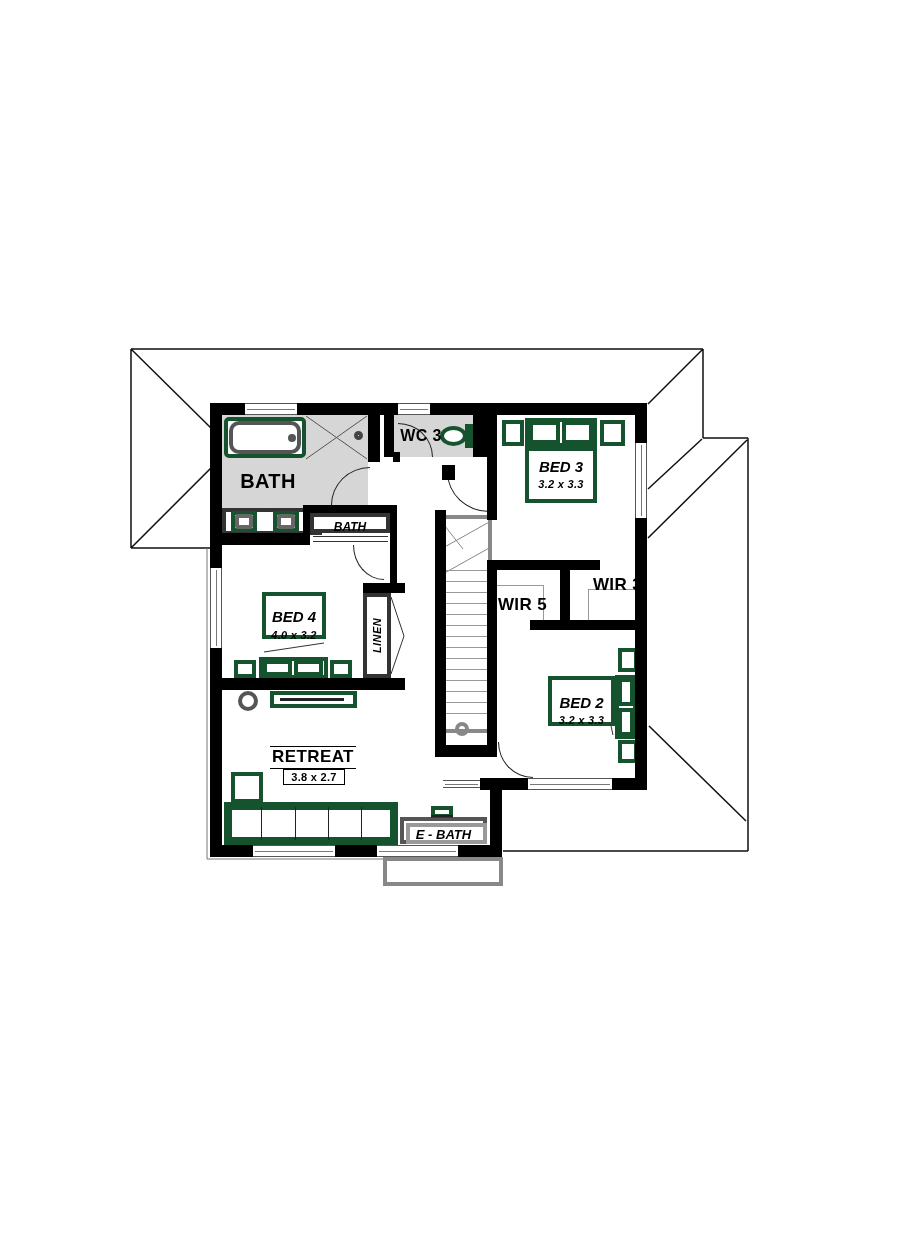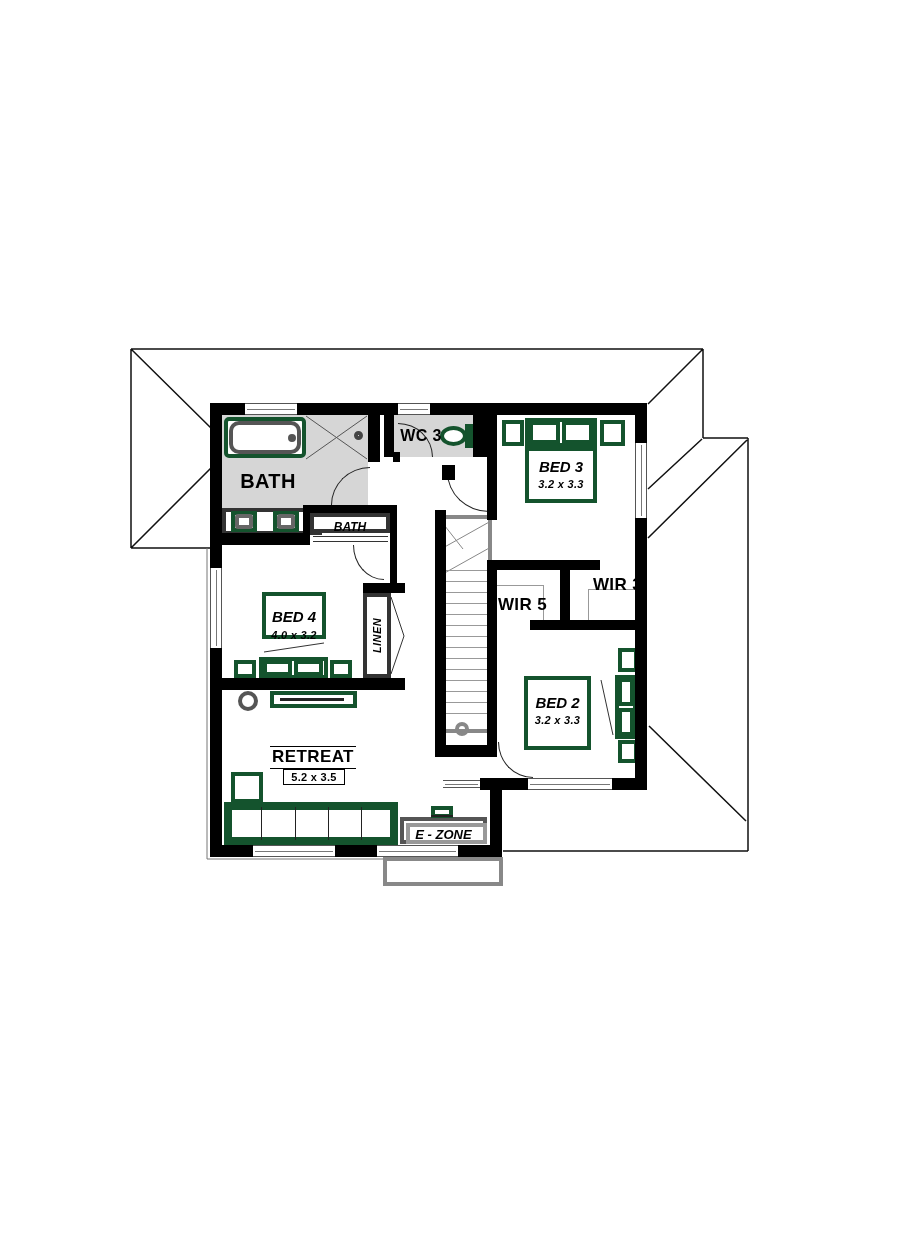--- a/index.html
+++ b/index.html
@@ -116,39 +116,39 @@
   <div class="furn" style="left:263px;top:660px;width:29px;height:16px;"></div>
   <div class="furn" style="left:294px;top:660px;width:29px;height:16px;"></div>
   <div class="furn" style="left:234px;top:660px;width:22px;height:18px;"></div>
   <div class="furn" style="left:330px;top:660px;width:22px;height:18px;"></div>
 
   <div class="furn" style="left:618px;top:648px;width:20px;height:24px;"></div>
   <div class="furn" style="left:618px;top:740px;width:20px;height:23px;"></div>
   <div class="furn" style="left:615px;top:675px;width:22px;height:64px;"></div>
   <div class="furn" style="left:618px;top:678px;width:16px;height:28px;"></div>
   <div class="furn" style="left:618px;top:708px;width:16px;height:28px;"></div>
-  <div class="furn" style="left:524px;top:676px;width:67px;height:74px;">
+  <div class="furn" style="left:548px;top:676px;width:67px;height:50px;">
     <div class="bed-lbl" style="top:14px;font-size:15px;">BED 2</div>
     <div class="bed-lbl dims" style="top:34px;">3.2 x 3.3</div>
   </div>
 
   <div class="furn" style="left:238px;top:691px;width:20px;height:20px;border-radius:50%;border-color:#555;"></div>
   <div class="furn" style="left:270px;top:691px;width:87px;height:17px;"></div>
   <div class="line" style="left:280px;top:698px;width:64px;height:3px;"></div>
   <div class="furn" style="left:224px;top:802px;width:174px;height:43px;"></div>
   <div class="furn" style="left:228px;top:806px;width:166px;height:35px;"></div>
   <div class="line" style="left:261px;top:807px;width:1px;height:33px;"></div>
   <div class="line" style="left:295px;top:807px;width:1px;height:33px;"></div>
   <div class="line" style="left:328px;top:807px;width:1px;height:33px;"></div>
   <div class="line" style="left:361px;top:807px;width:1px;height:33px;"></div>
   <div class="furn" style="left:231px;top:772px;width:32px;height:31px;"></div>
 
   <div class="furn" style="left:400px;top:817px;width:87px;height:27px;border-color:#555;">
     <div class="furn" style="left:2px;top:2px;width:81px;height:21px;border-color:#999;"></div>
-    <div class="bed-lbl" style="top:6px;font-size:13px;">E - ZONE</div>
+    <div class="bed-lbl" style="top:6px;font-size:13px;">E - BATH</div>
   </div>
   <div class="furn" style="left:431px;top:806px;width:22px;height:12px;"></div>
   <div class="line" style="left:431px;top:815px;width:22px;height:2px;"></div>
 
   <div class="furn" style="left:310px;top:513px;width:80px;height:20px;border-color:#333;">
     <div class="bed-lbl" style="top:3px;font-size:12px;">BATH</div>
   </div>
   <div class="abs" style="left:313px;top:536px;width:75px;height:6px;border-top:1px solid #333;border-bottom:1px solid #333;box-sizing:border-box;"></div>
   <div class="furn nofill" style="left:363px;top:593px;width:28px;height:85px;border-color:#333;">
     <div class="lbl" style="left:0;top:0;width:100%;height:100%;display:flex;align-items:center;justify-content:center;font-size:11px;writing-mode:vertical-rl;transform:rotate(180deg);">LINEN</div>
@@ -200,15 +200,15 @@
   <div class="win-h" style="left:253px;top:845px;width:82px;height:12px;"></div>
   <div class="win-h" style="left:377px;top:845px;width:81px;height:12px;"></div>
   <div class="win-h" style="left:528px;top:778px;width:84px;height:12px;"></div>
   <div class="win-h" style="left:443px;top:780px;width:37px;height:8px;"></div>
 
   <div class="lbl" style="left:222px;top:470px;width:92px;font-size:20px;">BATH</div>
   <div class="lbl" style="left:396px;top:427px;width:50px;font-size:16px;">WC 3</div>
   <div class="lbl room-lbl" style="left:590px;top:576px;width:55px;">WIR 3</div>
   <div class="lbl room-lbl" style="left:495px;top:596px;width:55px;">WIR 5</div>
   <div class="lbl" style="left:270px;top:746px;width:86px;font-size:17px;border-top:1.5px solid #000;border-bottom:1.5px solid #000;padding:1px 0;">RETREAT</div>
-  <div class="lbl dims" style="left:283px;top:769px;width:60px;border:1px solid #000;padding:1px 0;">5.2 x 3.5</div>
+  <div class="lbl dims" style="left:283px;top:769px;width:60px;border:1px solid #000;padding:1px 0;">3.8 x 2.7</div>
 
 </div>
 
 </body></html>

